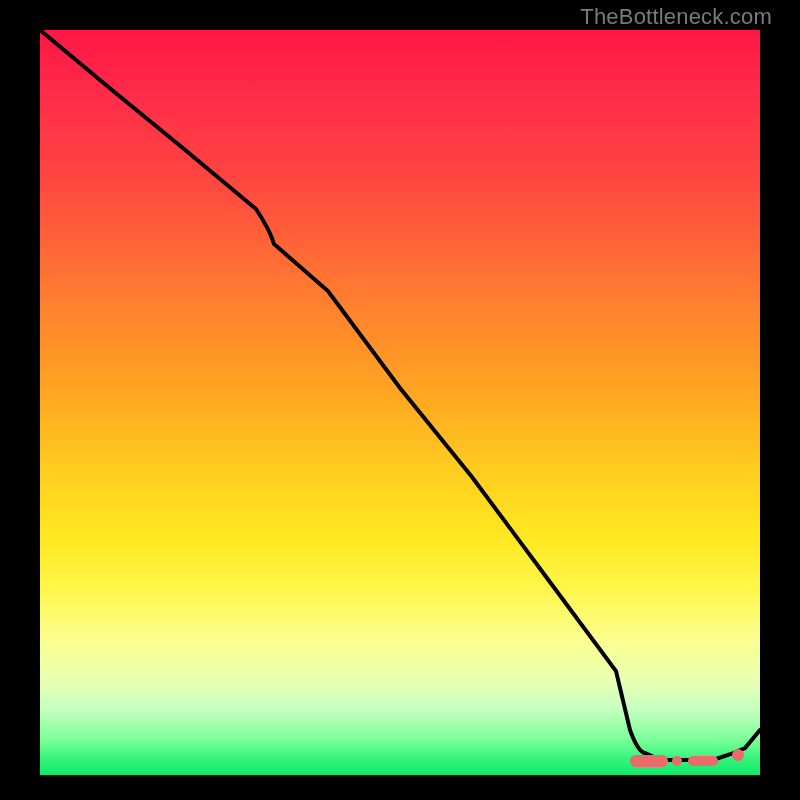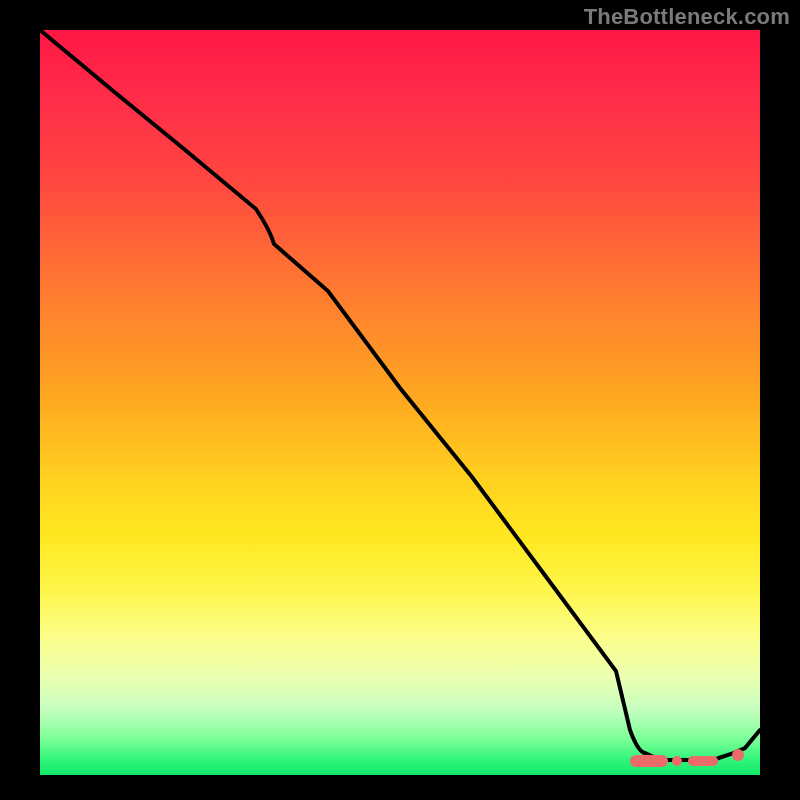--- a/index.html
+++ b/index.html
@@ -13,24 +13,24 @@
   }
   .stage {
     position: relative;
     width: 800px;
     height: 800px;
     background: #000000;
   }
   .watermark {
     position: absolute;
     top: 4px;
-    right: 10px;
+    right: 28px;
     color: #7a7a7a;
     font-size: 22px;
-    font-weight: 700;
+    font-weight: 400;
     letter-spacing: 0.2px;
     user-select: none;
   }
   .plot-area {
     position: absolute;
     left: 40px;
     top: 30px;
     width: 720px;
     height: 745px;
     

